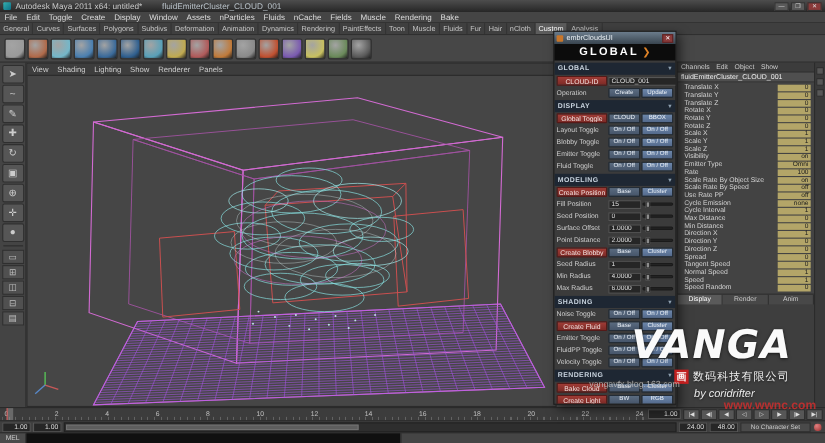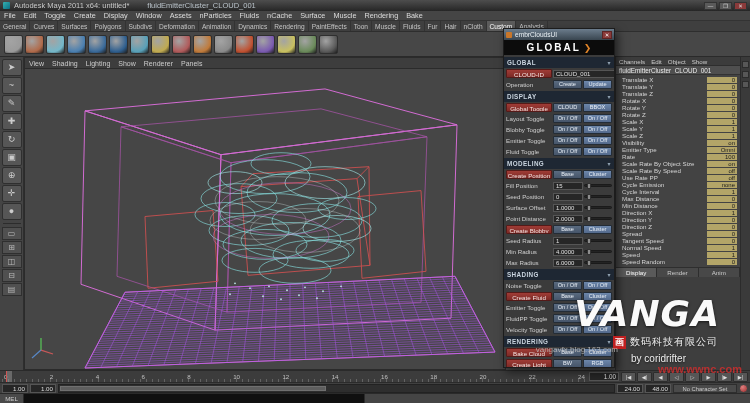--- a/index.html
+++ b/index.html
@@ -101,21 +101,21 @@
   #mel-label{width:24px;background:#4a4a4a;color:#ccc;font-size:6.2px;line-height:10px;text-align:center;border-right:1px solid #2a2a2a;flex:none;}
   #mel-input{width:340px;background:#101010;border:none;color:#ddd;font-family:"Liberation Mono","DejaVu Sans Mono",monospace;font-size:6.2px;padding:0 2px;flex:none;}
   #cmd-output{flex:1;background:#454545;border-left:1px solid #2a2a2a;}
 
   
   #watermark{position:absolute;right:2px;bottom:14px;width:245px;height:92px;z-index:60;pointer-events:none;padding-left:24px;}
   #wm-logo{position:absolute;right:28px;top:0;font-size:36px;line-height:34px;font-weight:bold;font-style:italic;color:#fafafa;letter-spacing:1px;text-shadow:0 1px 3px rgba(0,0,0,.65);font-family:"DejaVu Sans",sans-serif;}
   #wm-company-row{position:absolute;right:30px;top:38px;display:flex;align-items:center;gap:4px;}
   #wm-badge{width:13px;height:13px;background:#c02020;color:#fff;font-size:9px;line-height:13px;text-align:center;font-weight:bold;}
   #wm-company{color:#f0f0f0;font-size:10px;letter-spacing:1px;text-shadow:0 1px 2px rgba(0,0,0,.6);}
-  #wm-credit{position:absolute;right:62px;top:56px;color:#ececec;font-size:10px;text-shadow:0 1px 2px rgba(0,0,0,.6);}
+  #wm-credit{position:absolute;right:62px;top:56px;color:#ececec;font-size:10px;font-style:italic;text-shadow:0 1px 2px rgba(0,0,0,.6);}
   #wm-url-gray{position:absolute;right:130px;top:48px;color:rgba(190,190,190,.85);font-size:8px;}
   #wm-cn-red{position:absolute;right:2px;top:48px;color:rgba(215,45,45,.85);font-size:15px;font-weight:bold;letter-spacing:2px;}
   #wm-url-red{position:absolute;right:6px;top:66px;color:rgba(215,45,45,.8);font-size:11px;font-weight:bold;}
 </style>
 </head>
 <body>
 
 <div id="app">
 
   <div id="titlebar">
@@ -133,21 +133,21 @@
       <span class="menu-item">File</span>
       <span class="menu-item">Edit</span>
       <span class="menu-item">Toggle</span>
       <span class="menu-item">Create</span>
       <span class="menu-item">Display</span>
       <span class="menu-item">Window</span>
       <span class="menu-item">Assets</span>
       <span class="menu-item">nParticles</span>
       <span class="menu-item">Fluids</span>
       <span class="menu-item">nCache</span>
-      <span class="menu-item">Surface</span>
+      <span class="menu-item">Fields</span>
       <span class="menu-item">Muscle</span>
       <span class="menu-item">Rendering</span>
       <span class="menu-item">Bake</span>
     </div>
   <div id="shelftabs">
       <span class="shelf-tab">General</span>
       <span class="shelf-tab">Curves</span>
       <span class="shelf-tab">Surfaces</span>
       <span class="shelf-tab">Polygons</span>
       <span class="shelf-tab">Subdivs</span>

